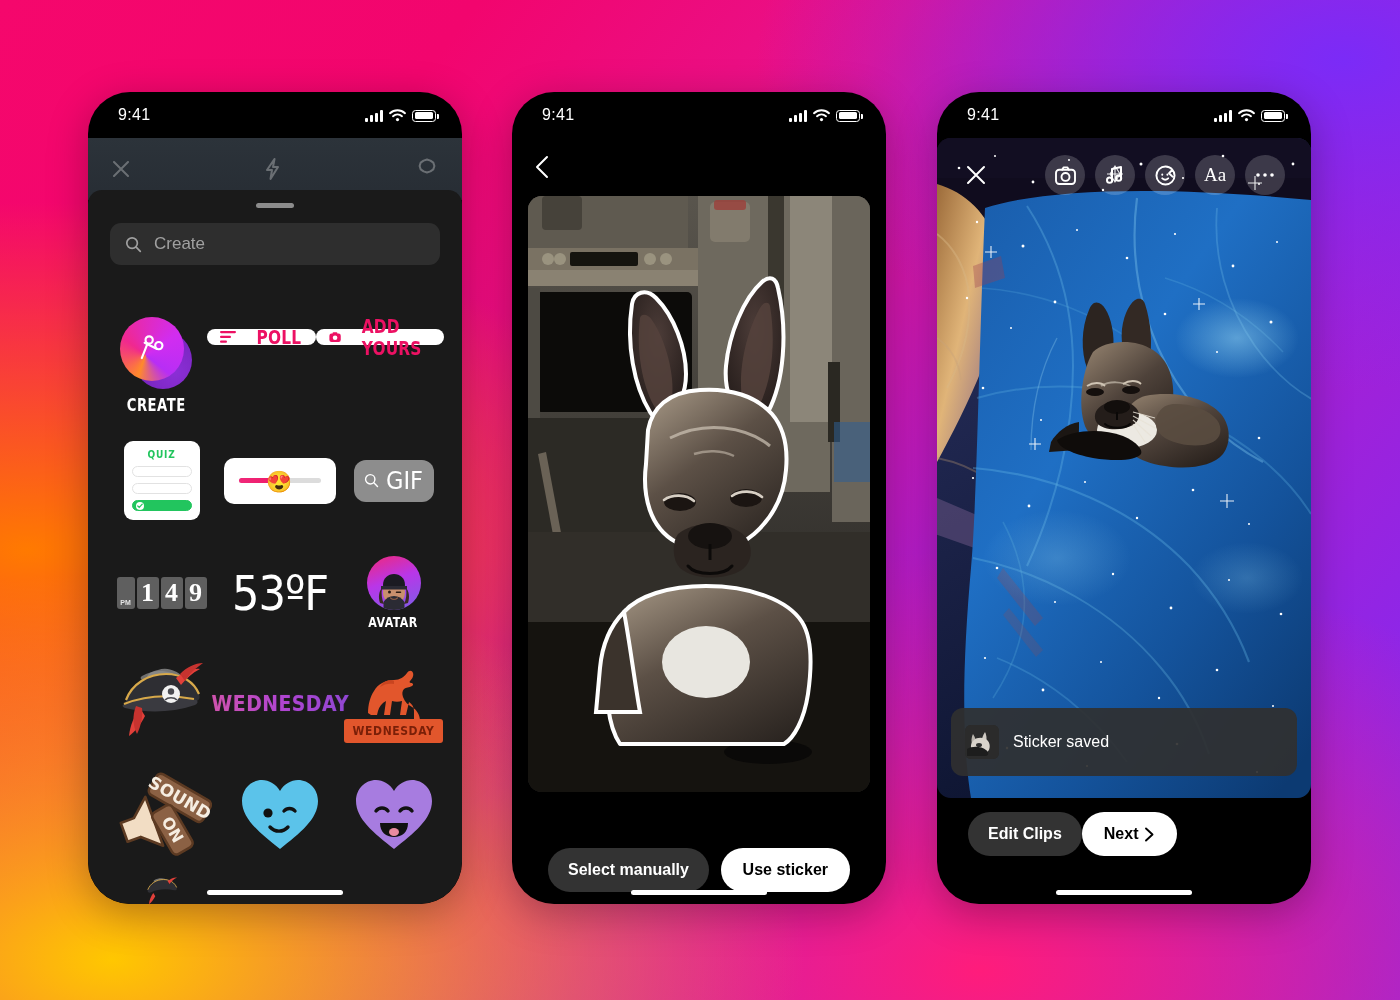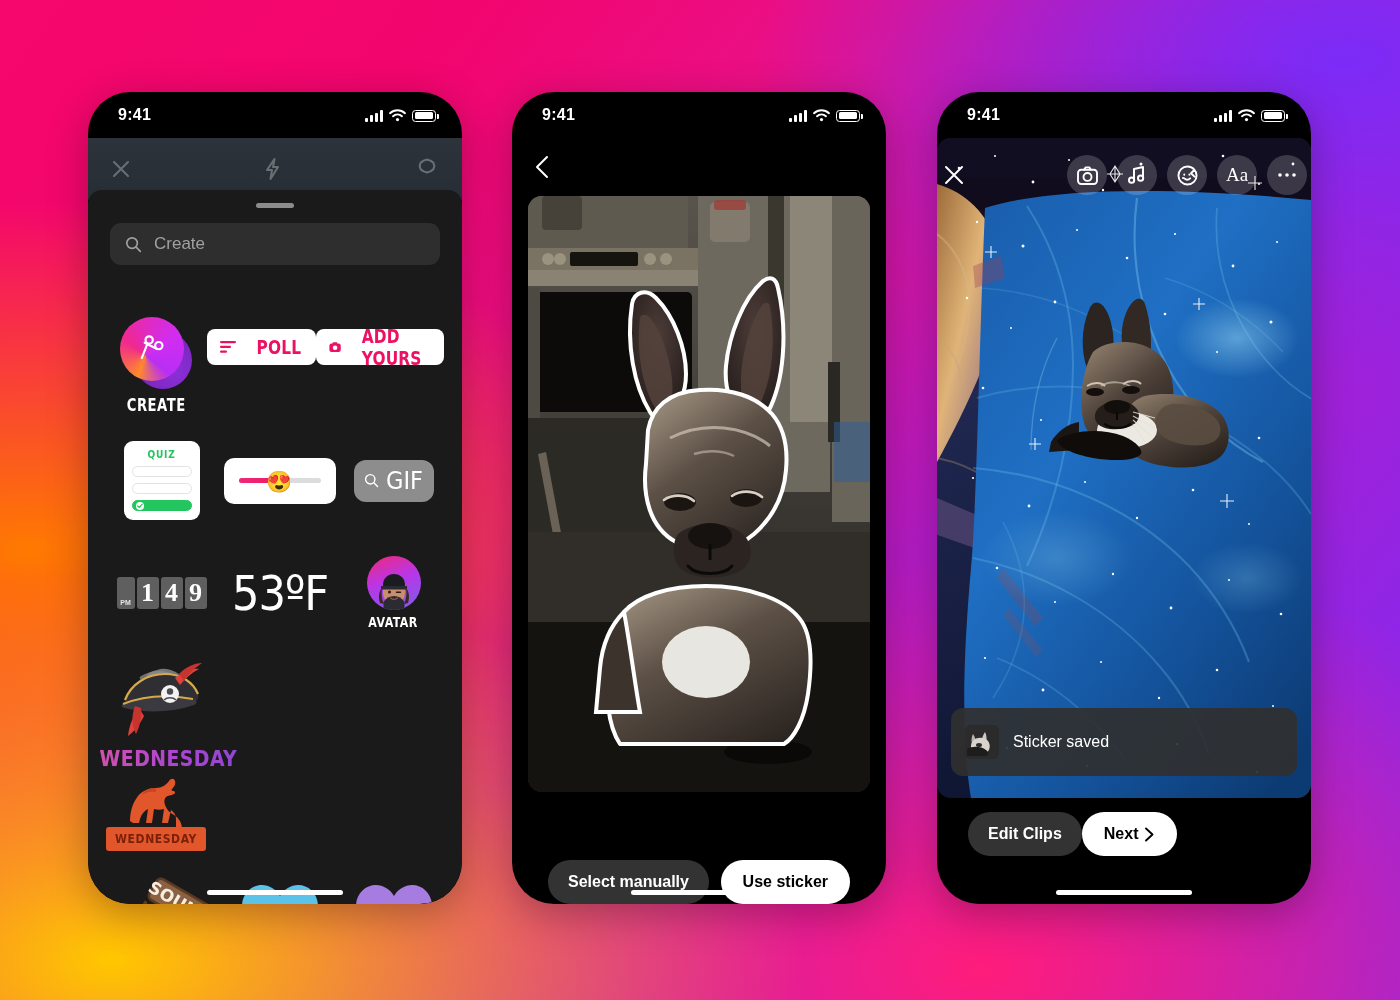--- a/index.html
+++ b/index.html
@@ -28,21 +28,21 @@
     box-shadow: 0 10px 40px rgba(0,0,0,0.28);
   }
   .screen { position: absolute; inset: 0; overflow: hidden; border-radius: 42px; }
 
   .statusbar {
     position: absolute; top: 0; left: 0; right: 0; height: 46px;
     display: flex; align-items: center; justify-content: space-between;
     padding: 0 26px 0 30px;
     color: #fff; z-index: 40;
   }
-  .sb-time { font-size: 16px; font-weight: 700; letter-spacing: .3px; }
+  .sb-time { font-size: 16px; font-weight: 400; letter-spacing: .3px; }
   .sb-right { display: flex; align-items: flex-end; gap: 6px; }
   .bars { display: flex; align-items: flex-end; gap: 2px; height: 12px; }
   .bars i { display: block; width: 3px; background: #fff; border-radius: 1px; }
   .bars i:nth-child(1){height:4px}.bars i:nth-child(2){height:6.5px}
   .bars i:nth-child(3){height:9px}.bars i:nth-child(4){height:11.5px}
   .batt { width: 24px; height: 12px; border: 1.6px solid #fff; border-radius: 3.5px; position: relative; }
   .batt::before { content:""; position:absolute; inset:1.6px; background:#fff; border-radius:1.6px; }
   .batt::after { content:""; position:absolute; right:-3.6px; top:3.5px; width:2px; height:5px; background:#fff; border-radius:0 1px 1px 0; }
 
   .homebar {
@@ -84,21 +84,21 @@
   .create-badge .main {
     position: absolute; left: 2px; top: 2px; width: 64px; height: 64px; border-radius: 50%;
     background: conic-gradient(from 200deg at 40% 60%, #ff8a2b, #f0288f 30%, #d12df0 60%, #b72ef5 80%, #ff8a2b);
     display: flex; align-items: center; justify-content: center;
   }
   .create-label { color: #fff; font-size: 17px; font-weight: 700; letter-spacing: .6px;
     font-family: "DejaVu Sans Condensed", "Liberation Sans Narrow", "Liberation Sans", sans-serif;
     transform: scaleX(.86); margin-top: 4px; }
 
   .pill-white {
-    background: #fff; border-radius: 8px; height: 36px;
+    background: #fff; border-radius: 8px; height: 16px;
     display: flex; align-items: center; gap: 16px; padding: 0 13px;
   }
   .pill-white .lbl { color: #ec1163; font-weight: 800; font-size: 19px; letter-spacing: .2px;
     font-family: "DejaVu Sans Condensed", "Liberation Sans Narrow", "Liberation Sans", sans-serif;
     transform: scaleX(.9); }
 
   .quiz-card { width: 76px; background: #fff; border-radius: 9px; padding: 8px 8px 9px; }
   .quiz-title { color: #22c55e; font-size: 10px; font-weight: 700; text-align: center; letter-spacing: .8px;
     font-family: "DejaVu Sans Condensed", "Liberation Sans Narrow", "Liberation Sans", sans-serif; }
   .quiz-bar { height: 11px; border-radius: 6px; border: 1.4px solid #e2e2e2; margin-top: 6px; }
@@ -147,32 +147,32 @@
   
   #phone2 { left: 512px; top: 92px; width: 374px; height: 812px; }
   .p2-header { position: absolute; top: 46px; left: 0; right: 0; height: 58px;
     display: flex; align-items: center; padding: 0 20px; z-index: 30; }
   .p2-title { flex: 1; text-align: center; color: #fff; font-size: 18px; font-weight: 700; }
   .photo-area {
     position: absolute; top: 104px; left: 16px; right: 16px; bottom: 112px;
     border-radius: 14px; overflow: hidden; background: #1b1b1b;
   }
   .p2-footer { position: absolute; left: 0; right: 0; bottom: 0; height: 84px;
-    display: flex; align-items: flex-end; justify-content: space-between; padding: 16px 36px 0; }
+    display: flex; align-items: center; justify-content: space-between; padding: 16px 36px 0; }
   .btn-dark { background: #333; color: #fff; border-radius: 22px; height: 44px;
     display: flex; align-items: center; padding: 0 20px; font-size: 16px; font-weight: 700; border: none; }
   .btn-light { background: #fff; color: #000; border-radius: 22px; height: 44px;
     display: flex; align-items: center; gap: 6px; padding: 0 22px; font-size: 16px; font-weight: 700; border: none; }
 
   
   #phone3 { left: 937px; top: 92px; width: 374px; height: 812px; }
   .p3-canvas { position: absolute; top: 46px; left: 0; right: 0; bottom: 106px;
     border-radius: 14px; overflow: hidden; }
   .p3-toolbar { position: absolute; top: 58px; left: 0; right: 0; height: 50px; z-index: 30;
-    display: flex; align-items: center; padding: 0 4px; gap: 10px; }
+    display: flex; align-items: center; padding: 0 26px; gap: 10px; }
   .tool-circle { width: 40px; height: 40px; border-radius: 50%;
     background: rgba(255,255,255,0.18); display: flex; align-items: center; justify-content: center; }
   .toast { position: absolute; left: 14px; right: 14px; bottom: 128px; height: 68px;
     background: rgba(48,48,48,0.92); border-radius: 12px; display: flex; align-items: center;
     gap: 14px; padding: 0 14px; z-index: 35; }
   .toast-thumb { width: 34px; height: 34px; border-radius: 6px; overflow: hidden; background: #2a2a2a; position: relative; }
   .toast-label { color: #fff; font-size: 16px; }
   .p3-footer { position: absolute; left: 0; right: 0; bottom: 0; height: 106px;
     display: flex; align-items: flex-start; padding: 14px 24px 0; margin-left: 7px; }
 
@@ -335,21 +335,21 @@
                   <path d="M23.5 26.2h4" stroke="#2a1a14" stroke-width="1.5" stroke-linecap="round"></path>
                   <path d="M17.5 32c2 1.6 5 1.6 7 0" stroke="#8a5a45" stroke-width="1.3" fill="none" stroke-linecap="round"></path>
                   <path d="M9 22c-1 6 0 12 2 16l-4-1c-2-6-1-12 2-15z" fill="#3a2a22"></path>
                   <path d="M33 22c1 6 0 12-2 16l4-1c2-6 1-12-2-15z" fill="#3a2a22"></path>
                 </svg>
               </div>
               <span class="avatar-label">AVATAR</span>
             </div>
           </div>
 
-          <div class="srow" style="margin-top:30px; align-items:flex-start;flex-direction:column;">
+          <div class="srow" style="margin-top:30px; align-items:center;">
             <div class="cell" style="width:110px">
               <svg width="96" height="86" viewBox="0 0 96 86">
                 <path d="M28 16c14-8 28-6 38 2 6 5 4 9-2 8-8-1-18-3-26-4-9-1-14-3-10-6z" fill="#6f6f6f"></path>
                 <path d="M44 10c10-4 22 2 28 10 7 9 9 18 4 22-6 4-18-2-28-8-10-6-18-14-14-19 2-3 6-4 10-5z" fill="#8d8d8d" opacity=".8"></path>
                 <path d="M12 40c6-16 22-26 40-26 16 0 28 8 33 20 2 5-1 8-6 7-22-4-40-3-58 5-6 3-11 0-9-6z" fill="#2e2e33"></path>
                 <path d="M12 40c6-16 22-26 40-26 16 0 28 8 33 20" fill="none" stroke="#d8a94a" stroke-width="2.2"></path>
                 <path d="M10 44c22-9 44-10 70-5 4 1 5 4 1 6-24 8-48 8-70 3-3-1-3-3-1-4z" fill="#3a3a40"></path>
                 <path d="M10 44c22-9 44-10 70-5" fill="none" stroke="#d8a94a" stroke-width="2"></path>
                 <path d="M26 48c-6 8-10 18-11 28 6-4 12-12 16-20z" fill="#e2403a"></path>
                 <path d="M22 46c-4 10-3 20 1 28 4-8 6-18 5-26z" fill="#c7332f"></path>

